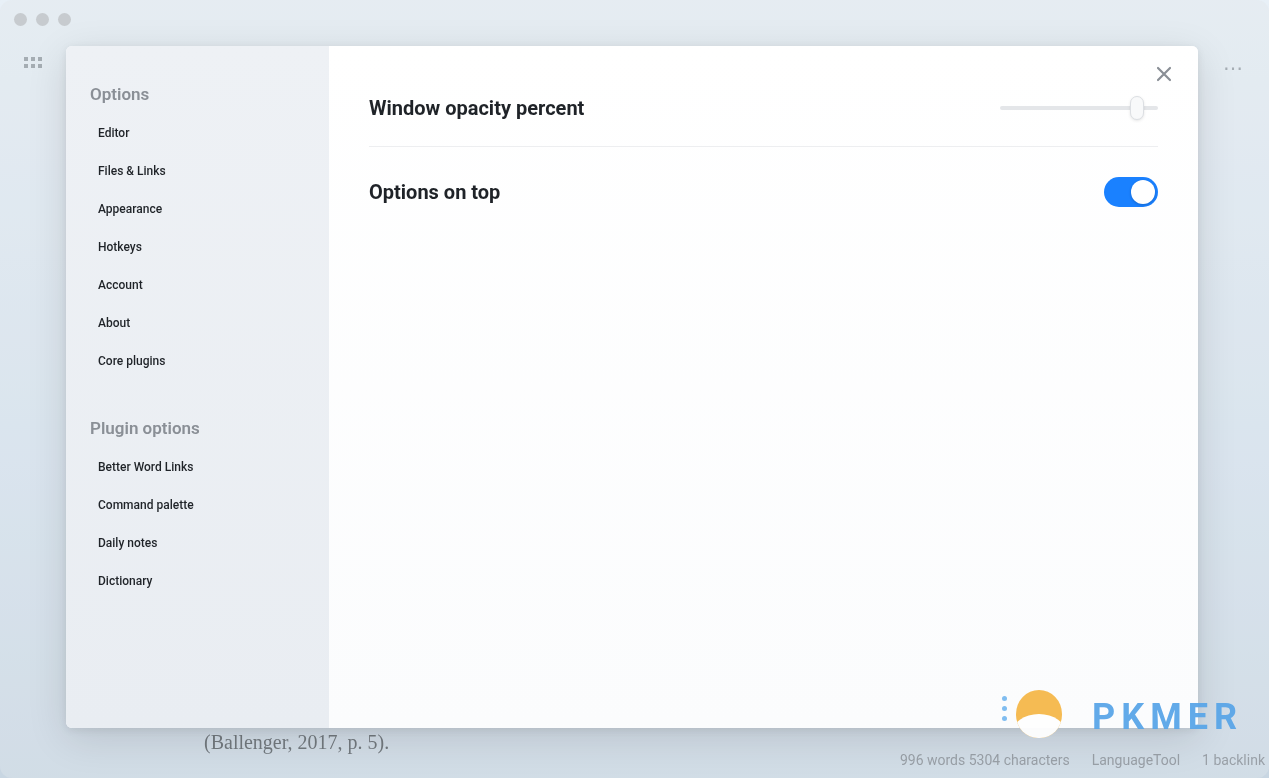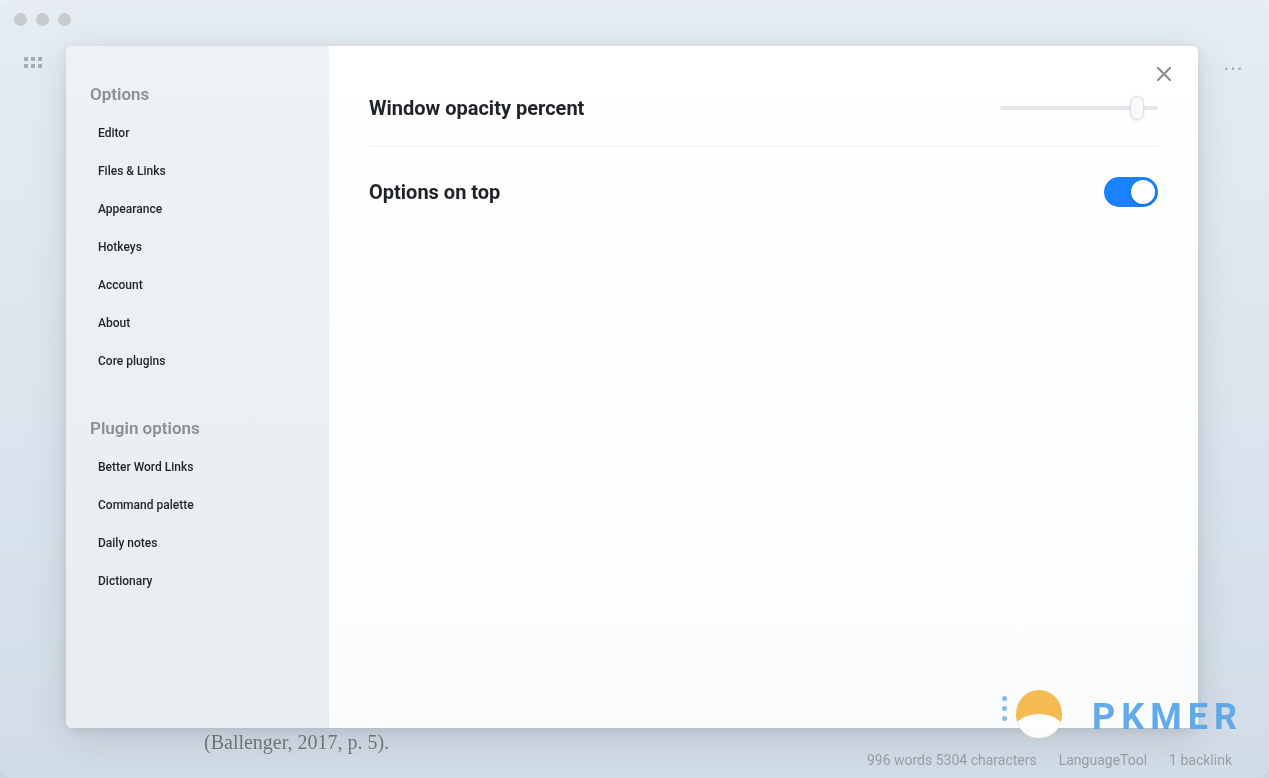--- a/index.html
+++ b/index.html
@@ -162,21 +162,21 @@
       top: 3px;
       width: 24px;
       height: 24px;
       background: #fff;
       border-radius: 50%;
       box-shadow: 0 1px 3px rgba(0,0,0,0.2);
     }
     .statusbar {
       position: absolute;
       bottom: 10px;
-      right: 37px;
+      right: 4px;
       display: flex;
       gap: 22px;
       font-size: 14px;
       color: #8a8f96;
       z-index: 5;
     }
     .bg-text {
       position: absolute;
       bottom: 24px;
       left: 204px;

